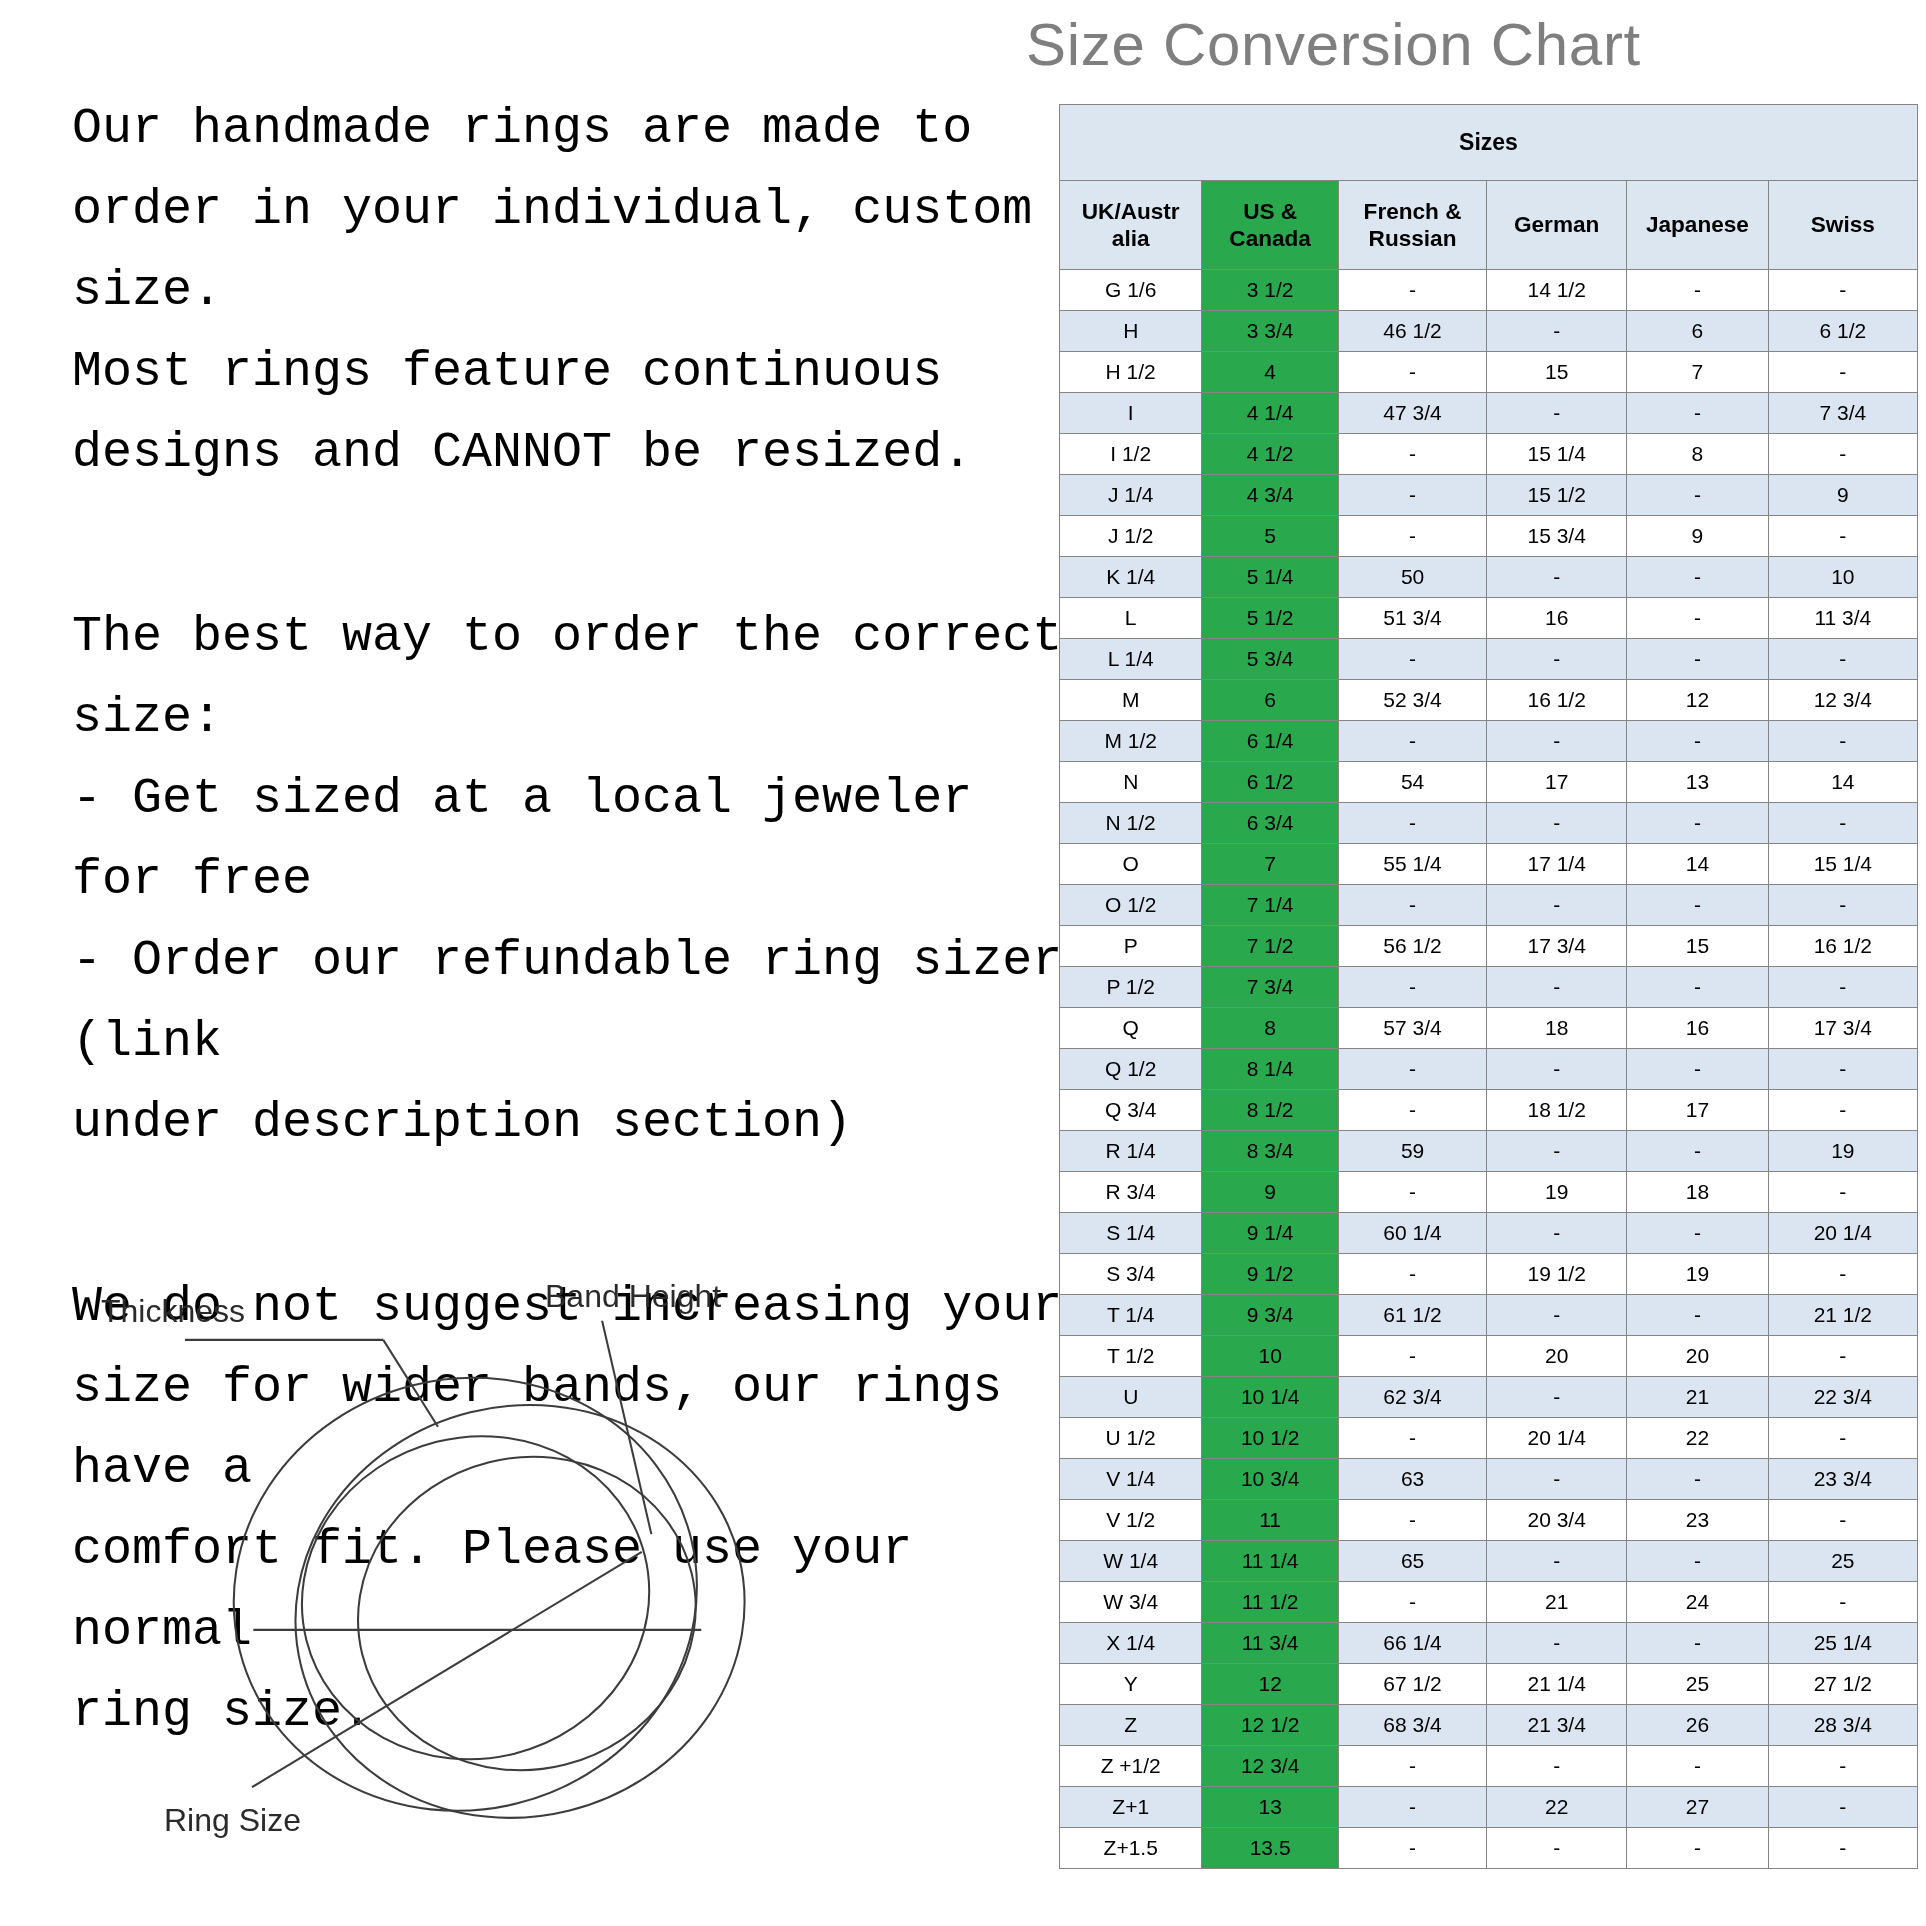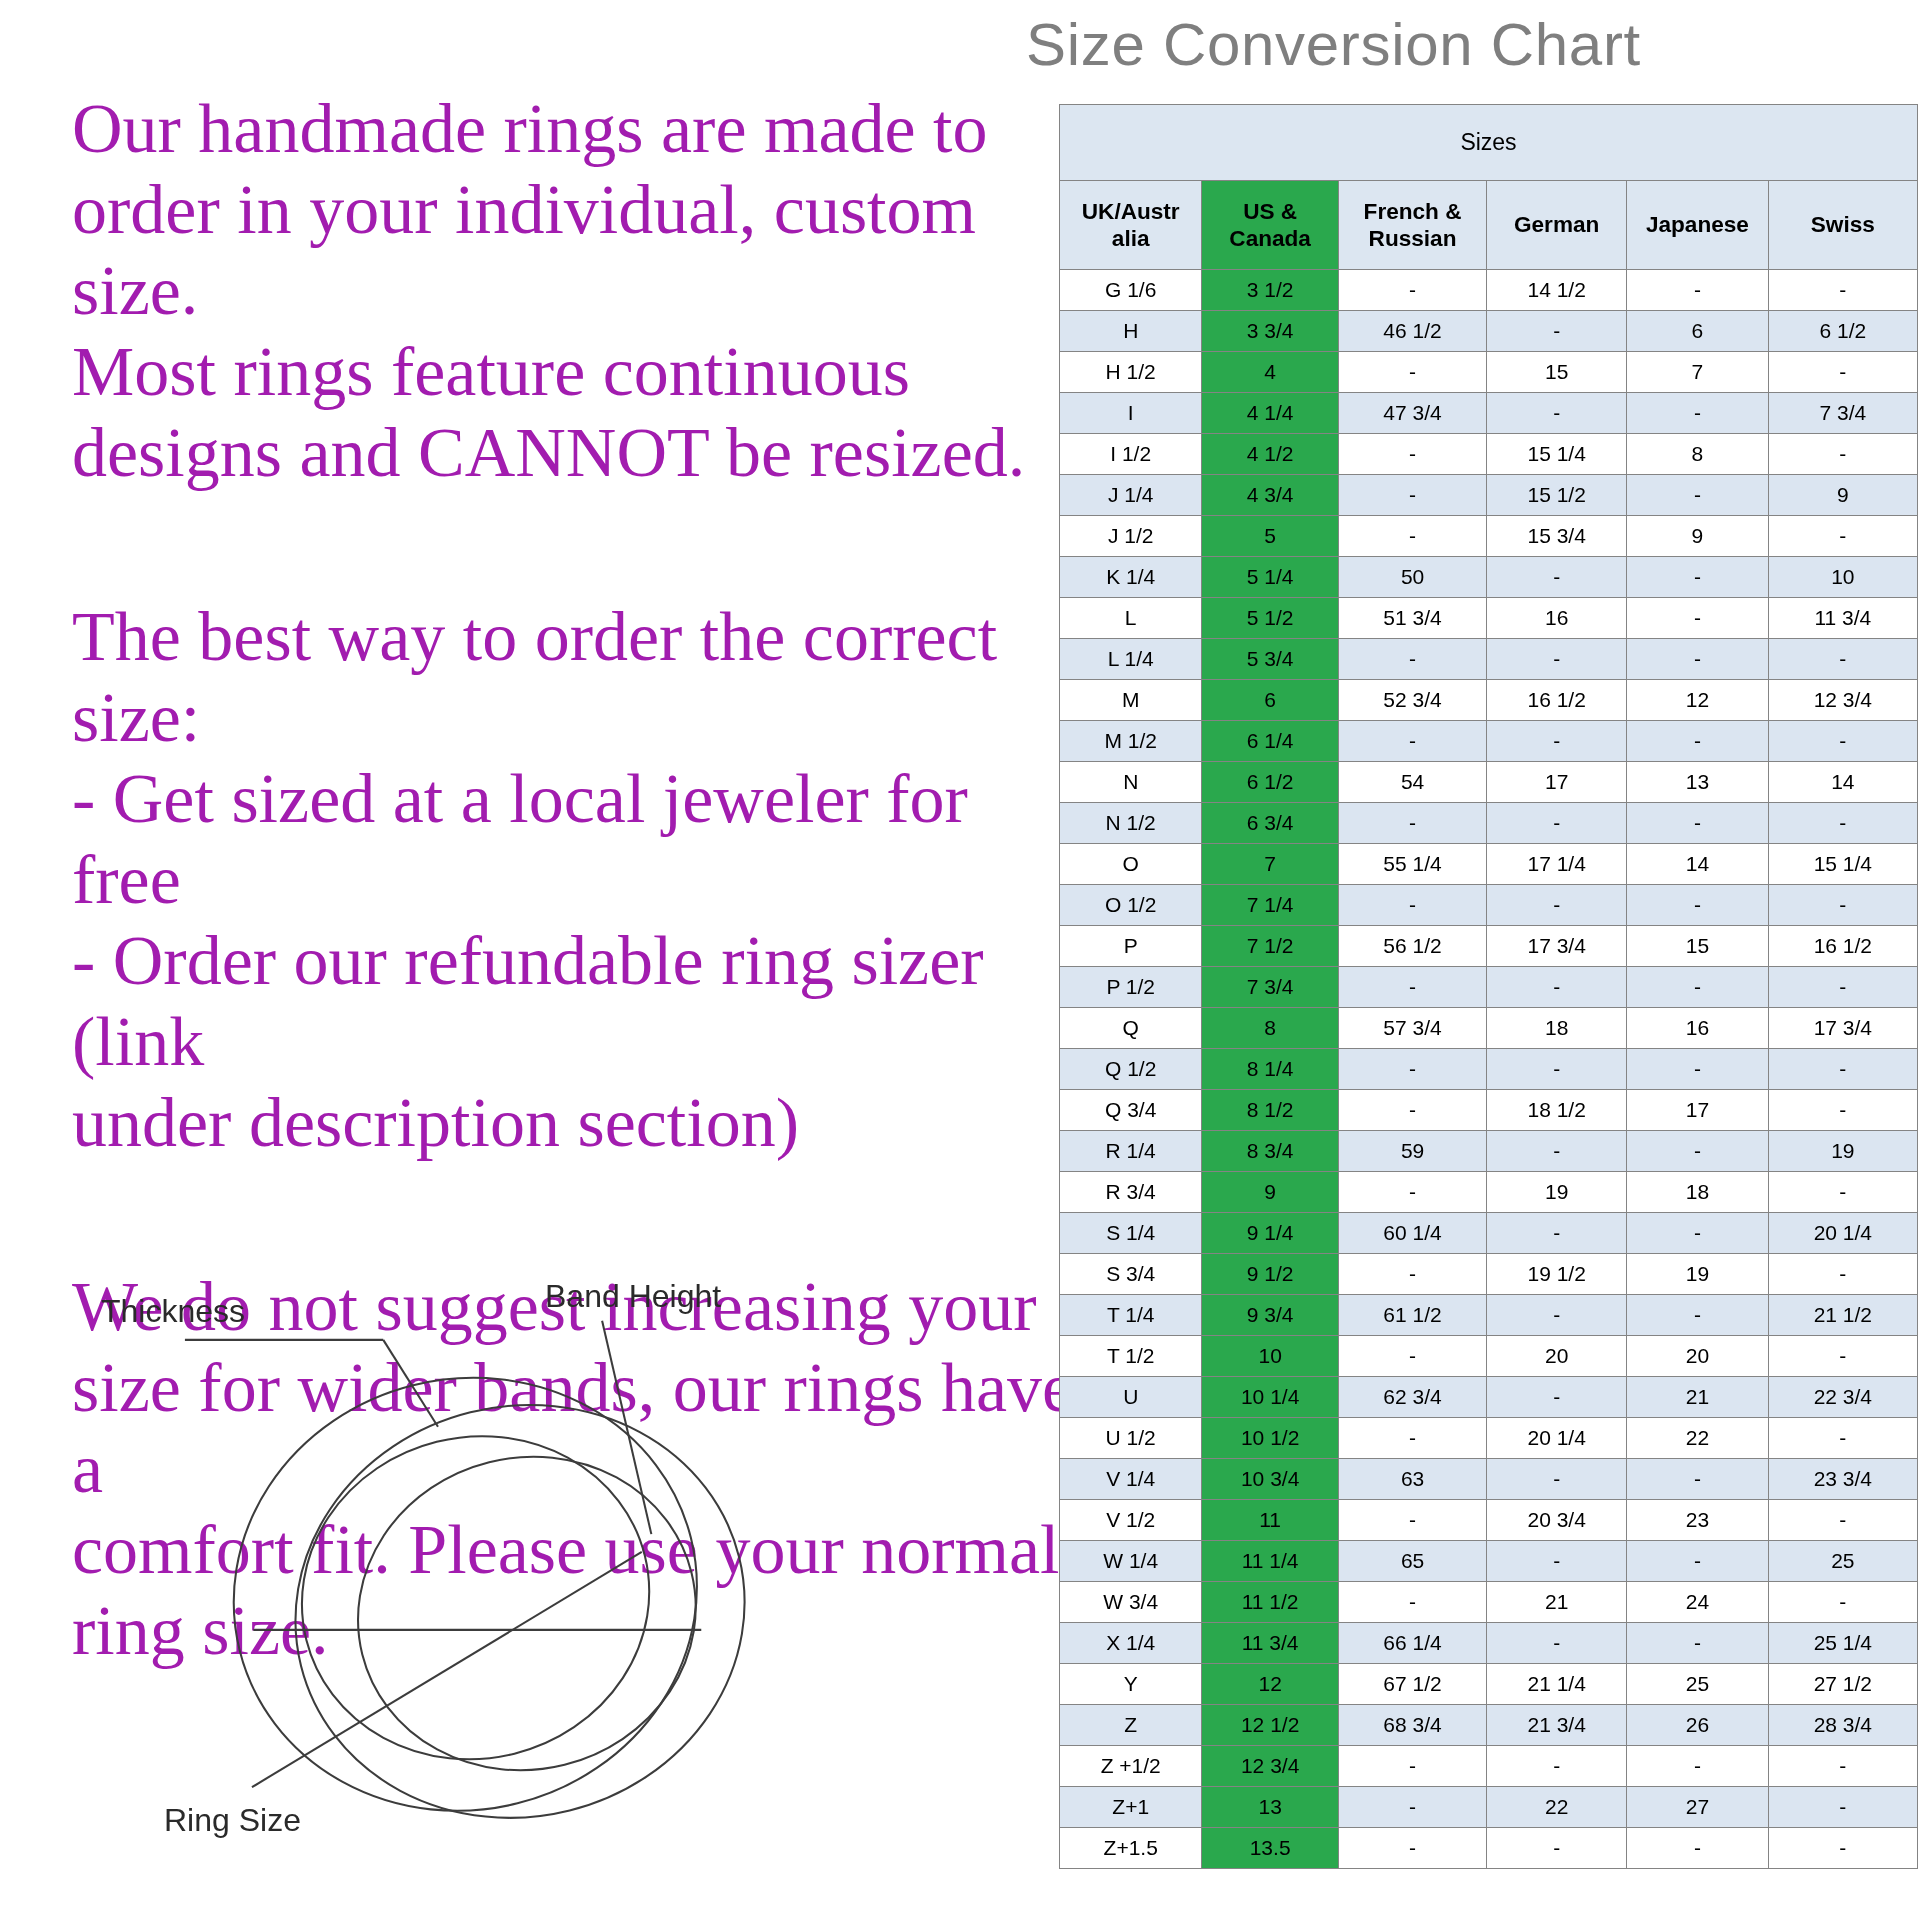--- a/index.html
+++ b/index.html
@@ -12,22 +12,22 @@
   .title {
     position:absolute; left:1026px; top:9.6px; width:890px;
     text-align:left; font-size:60px; font-weight:400;
     color:var(--titlegray, #7f7f7f); letter-spacing:0.7px;
     font-family:"Liberation Sans", sans-serif;
   }
 
   
   .intro {
     position:absolute; left:72px; top:88px; width:1020px;
-    font-family:Liberation Serif, serif;
-    font-size:70px; line-height:81px; color:#a21caf;
+    font-family:Liberation Mono, monospace;
+    font-size:50px; line-height:81px; color:#000000;
   }
   .intro p { margin:0 0 103px 0; white-space:pre-line; }
 
   
   .diagram { position:absolute; left:82px; top:1225px; width:794px; height:701px; }
   .diagram svg { position:absolute; left:0; top:0; }
   .lbl {
     position:absolute; font-family:"Liberation Sans", sans-serif;
     font-size:32px; color:#2a2a2a; white-space:nowrap;
   }
@@ -40,21 +40,21 @@
   table {
     border-collapse:collapse; width:100%; table-layout:fixed;
     font-family:"Liberation Sans", sans-serif; color:#000;
   }
   col.c1{width:16.6%} col.c2{width:15.9%} col.c3{width:17.3%}
   col.c4{width:16.3%} col.c5{width:16.5%} col.c6{width:17.4%}
   th, td {
     border:1.4px solid var(--border, #808080);
     text-align:center; vertical-align:middle; overflow:hidden; padding:0 2.7px;
   }
-  tr.caption-row th { height:75px; font-size:23px; font-weight:normal; background:var(--headblue, #dbe5f1); }
+  tr.caption-row th { height:75px; font-size:23px; font-weight:bold; background:var(--headblue, #dbe5f1); }
   tr.header-row th  { height:88px; font-size:22.6px; font-weight:bold; background:var(--headblue, #dbe5f1);
                       white-space:pre-line; line-height:1.2; }
   tbody td { height:40px; font-size:21px; background:#ffffff; }
   tbody tr:nth-child(even) td { background:var(--rowblue, #dbe5f1); }
   .us { background:var(--green, #2aa84d) !important; }
 </style>
 </head>
 <body>
 
 <div class="page">

